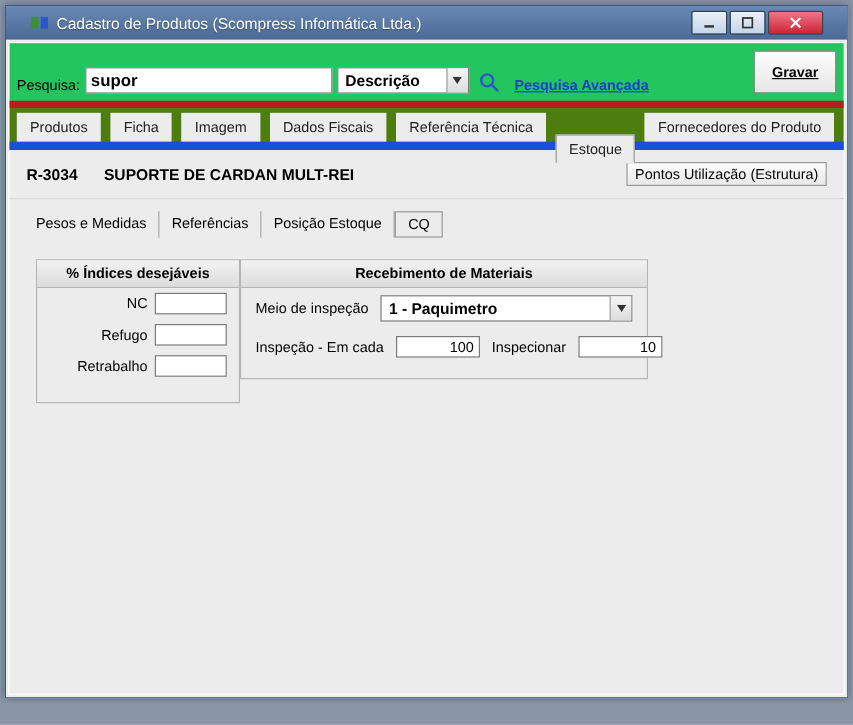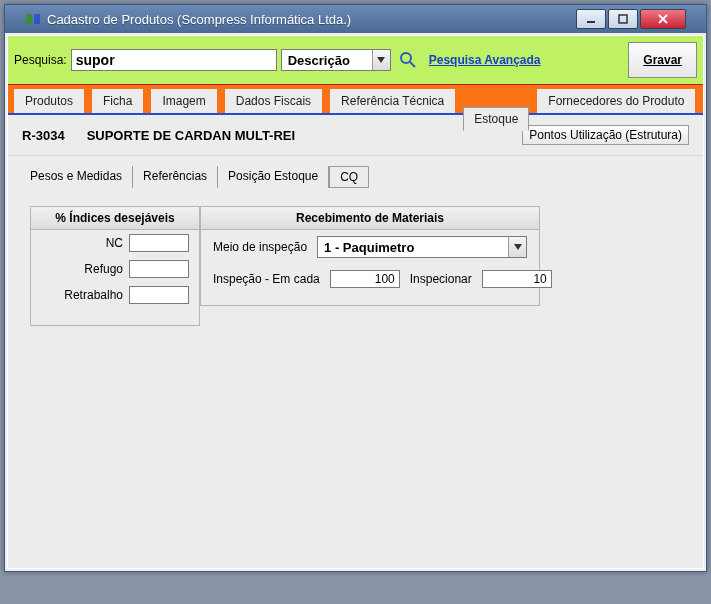--- a/index.html
+++ b/index.html
@@ -6,31 +6,31 @@
 body { background: #8a96a8; display: flex; justify-content: center; align-items: flex-start; padding: 4px; }
 .window { width: 703px; background: #ececec; border: 1px solid #3a5a8a; box-shadow: 0 0 6px rgba(0,0,0,.4); }
 .titlebar { height: 28px; background: linear-gradient(#6a8ab5,#4a6a95); display: flex; align-items: center; padding: 0 20px; color: #fff; }
 .titlebar .ico { width: 16px; height: 16px; margin-right: 6px; }
 .titlebar .title { flex: 1; font-size: 13px; text-shadow: 0 1px 1px rgba(0,0,0,.4); }
 .win-btns { display: flex; gap: 2px; }
 .win-btn { width: 30px; height: 20px; border: 1px solid #345; background: linear-gradient(#eaf0f8,#c5d5e8); display: flex; align-items: center; justify-content: center; cursor: pointer; border-radius: 2px; }
 .win-btn.close { width: 46px; background: linear-gradient(#e78,#c23); color: #fff; }
 .win-btn svg { width: 10px; height: 10px; }
 .client { background: #ececec; border: 1px solid #fff; margin: 2px; }
-.searchbar { display: flex; align-items: center; padding: 6px 6px; gap: 4px; border-bottom: 1px solid #b91c1c; background: #bef264; }
+.searchbar { display: flex; align-items: flex-end; padding: 6px 6px; gap: 4px; border-bottom: 6px solid #b91c1c; background: #22c55e; }
 .searchbar label { font-size: 12px; }
 .searchbar .search-input { flex: 0 0 140px; height: 22px; border: 1px solid #7a7a7a; padding: 2px 4px; font-weight: bold; font-size: 14px; background: #fff; }
 .combo { display: flex; align-items: center; border: 1px solid #7a7a7a; background: #fff; height: 22px; }
 .combo span { padding: 0 6px; font-weight: bold; font-size: 13px; flex: 1; }
 .combo .arrow { width: 18px; height: 100%; border-left: 1px solid #999; background: linear-gradient(#f5f5f5,#ddd); display: flex; align-items: center; justify-content: center; }
 .mag { width: 18px; height: 18px; margin: 0 4px; }
 .adv-link { color: #1a3fcc; text-decoration: underline; font-weight: bold; margin-left: 4px; cursor: pointer; }
 .save-btn { margin-left: auto; height: 36px; padding: 0 14px; border: 1px solid #888; background: linear-gradient(#fdfdfd,#e6e6e6); cursor: pointer; }
 .save-btn span { text-decoration: underline; font-weight: bold; }
-.main-tabs { display: flex; border-bottom: 2px solid #1d4ed8; padding: 4px 6px 0 6px; gap: 8px; background: #f97316; }
+.main-tabs { display: flex; border-bottom: 7px solid #1d4ed8; padding: 4px 6px 0 6px; gap: 8px; background: #4d7c0f; }
 .main-tabs .tab { padding: 4px 10px; border: 1px solid transparent; border-bottom: none; cursor: pointer; color: #222; background: #ececec; }
 .main-tabs .tab.active { border: 1px solid #9a9a9a; border-bottom: 1px solid #ececec; position: relative; top: 18px; background: #ececec; }
 .product-head { padding: 10px 14px; border-bottom: 1px solid #d8d8d8; display: flex; align-items: center; }
 .product-head .code { font-weight: bold; margin-right: 22px; font-size: 13px; }
 .product-head .desc { font-weight: bold; font-size: 13px; }
 .product-head .struct { margin-left: auto; border: 1px solid #9a9a9a; background: linear-gradient(#fdfdfd,#e8e8e8); padding: 2px 6px; cursor: pointer; font-size: 12px; }
 .sub-tabs { display: flex; padding: 10px 12px 0 12px; gap: 0; }
 .sub-tabs .stab { padding: 3px 10px; border-right: 1px solid #9a9a9a; cursor: pointer; background: #ececec; }
 .sub-tabs .stab:last-child { border-right: none; }
 .sub-tabs .stab.active { border: 1px solid #9a9a9a; background: #ececec; position: relative; }

